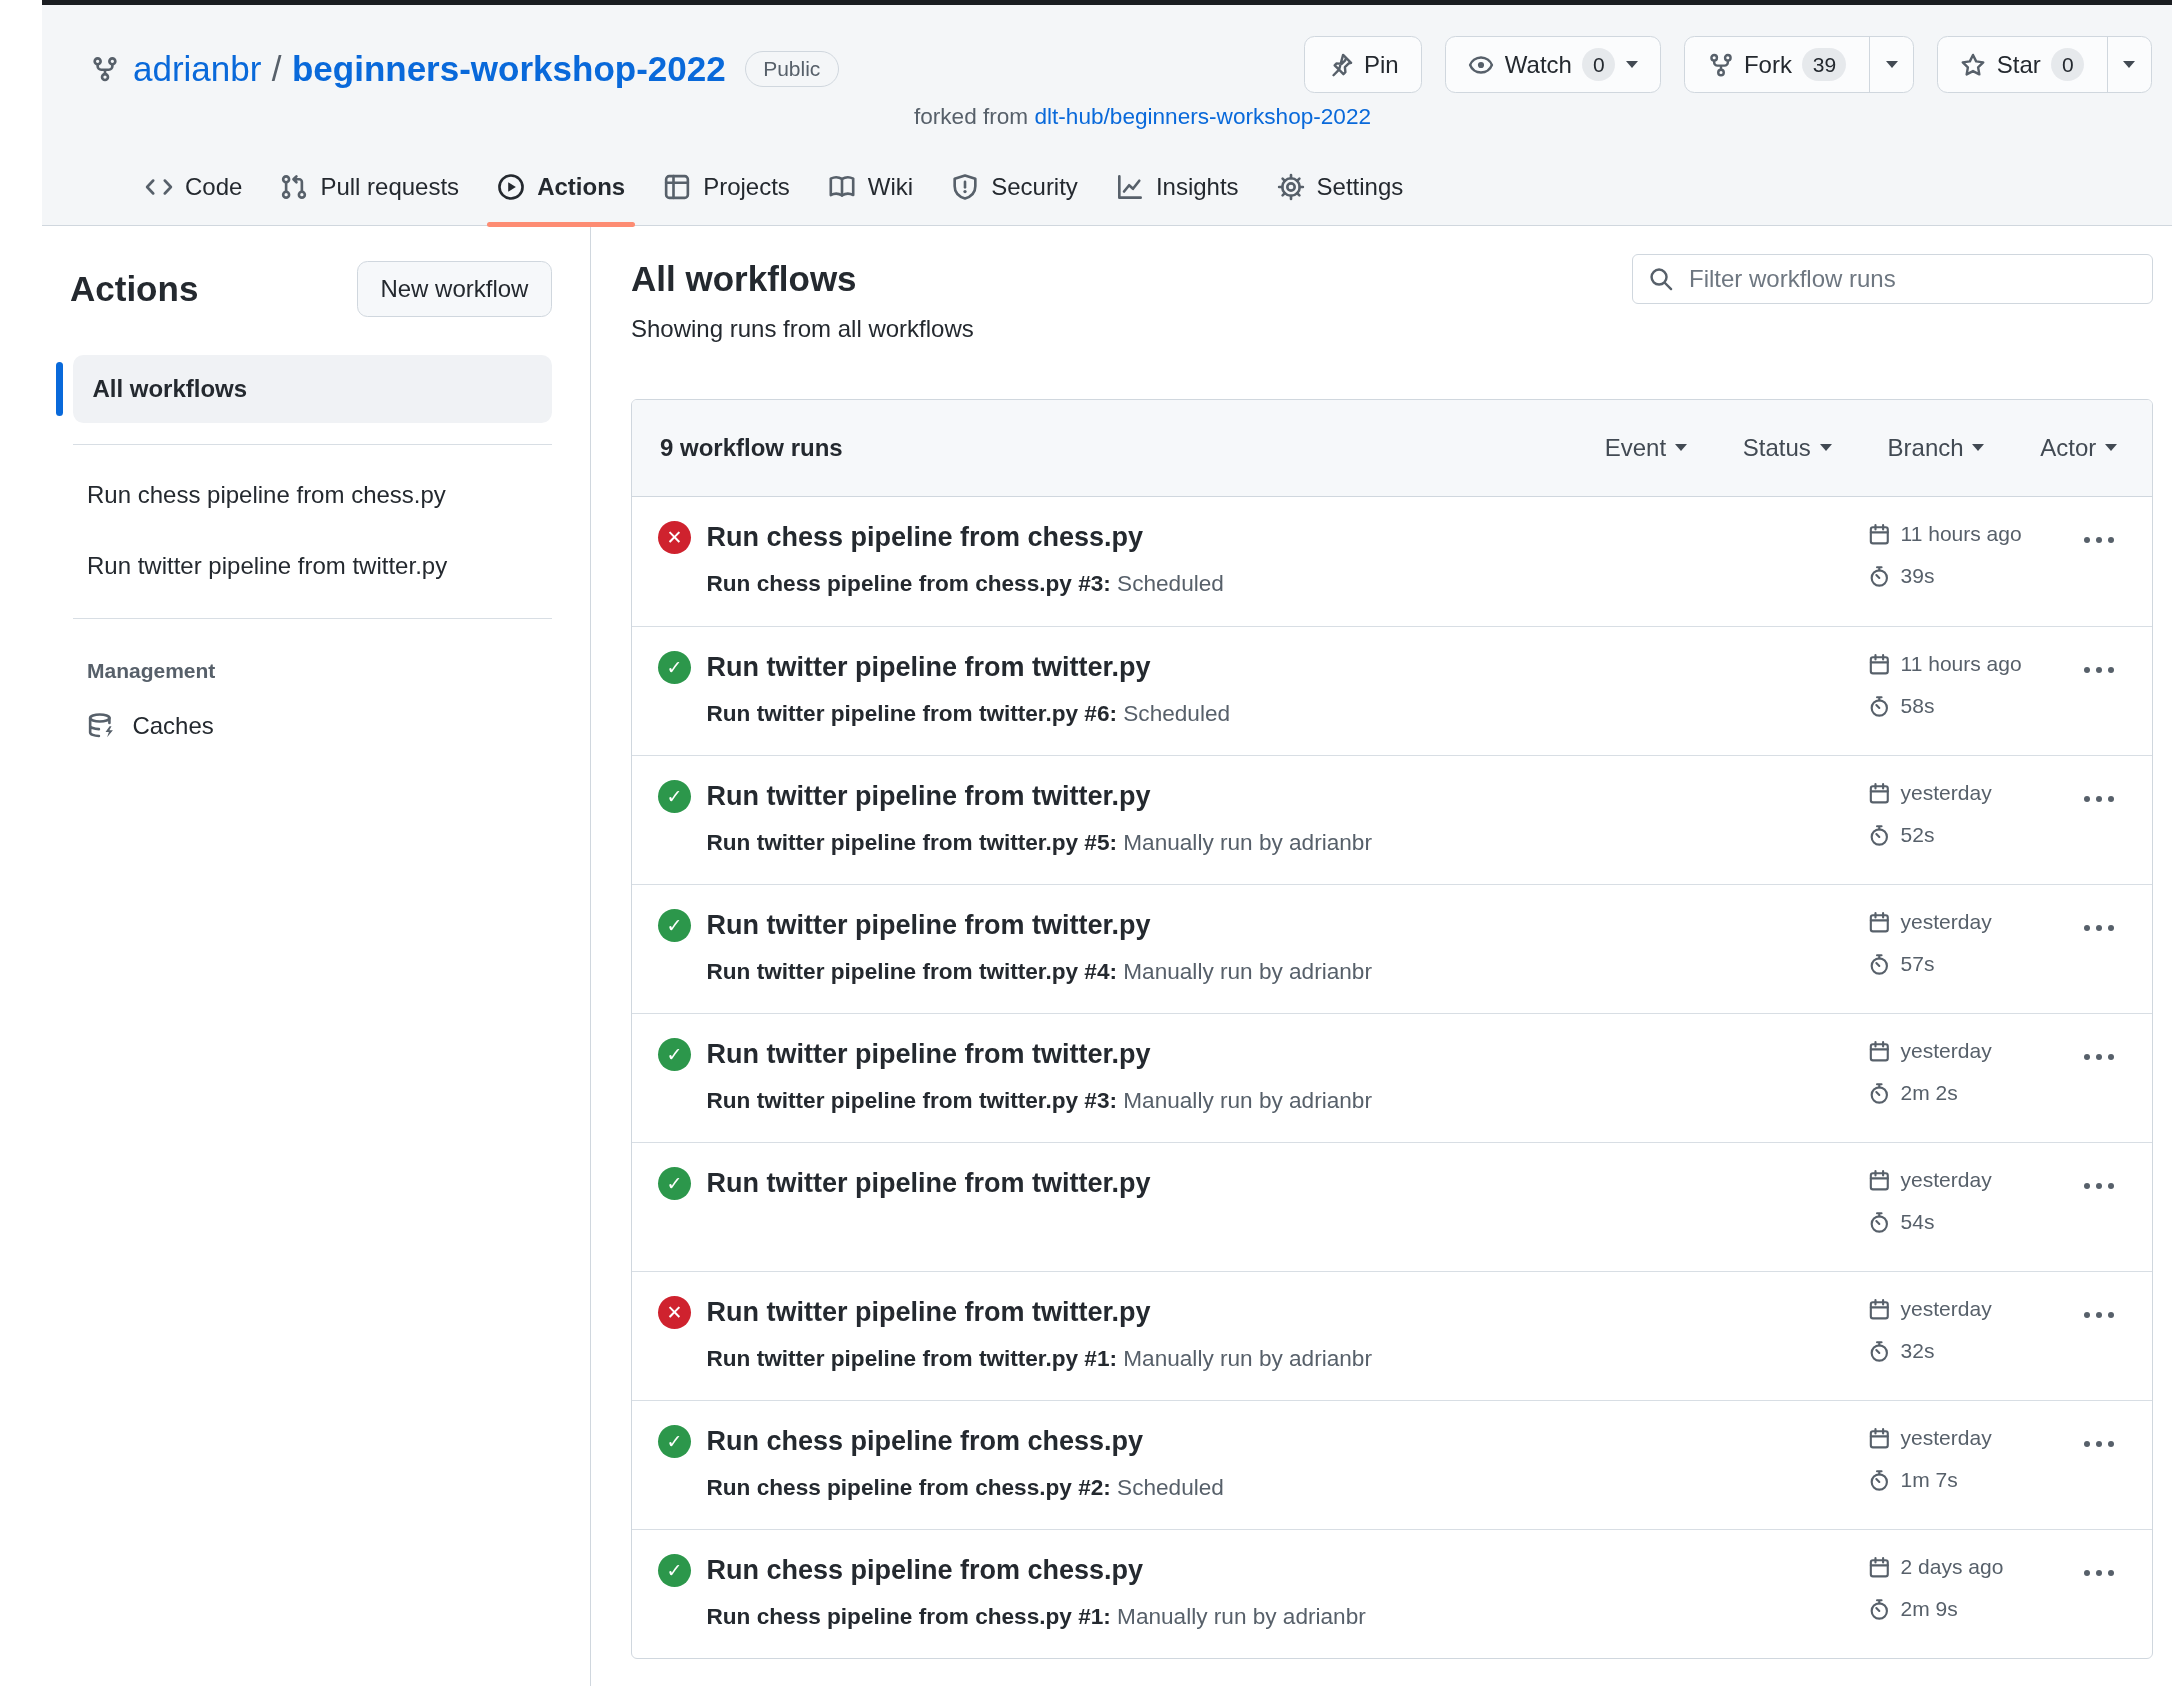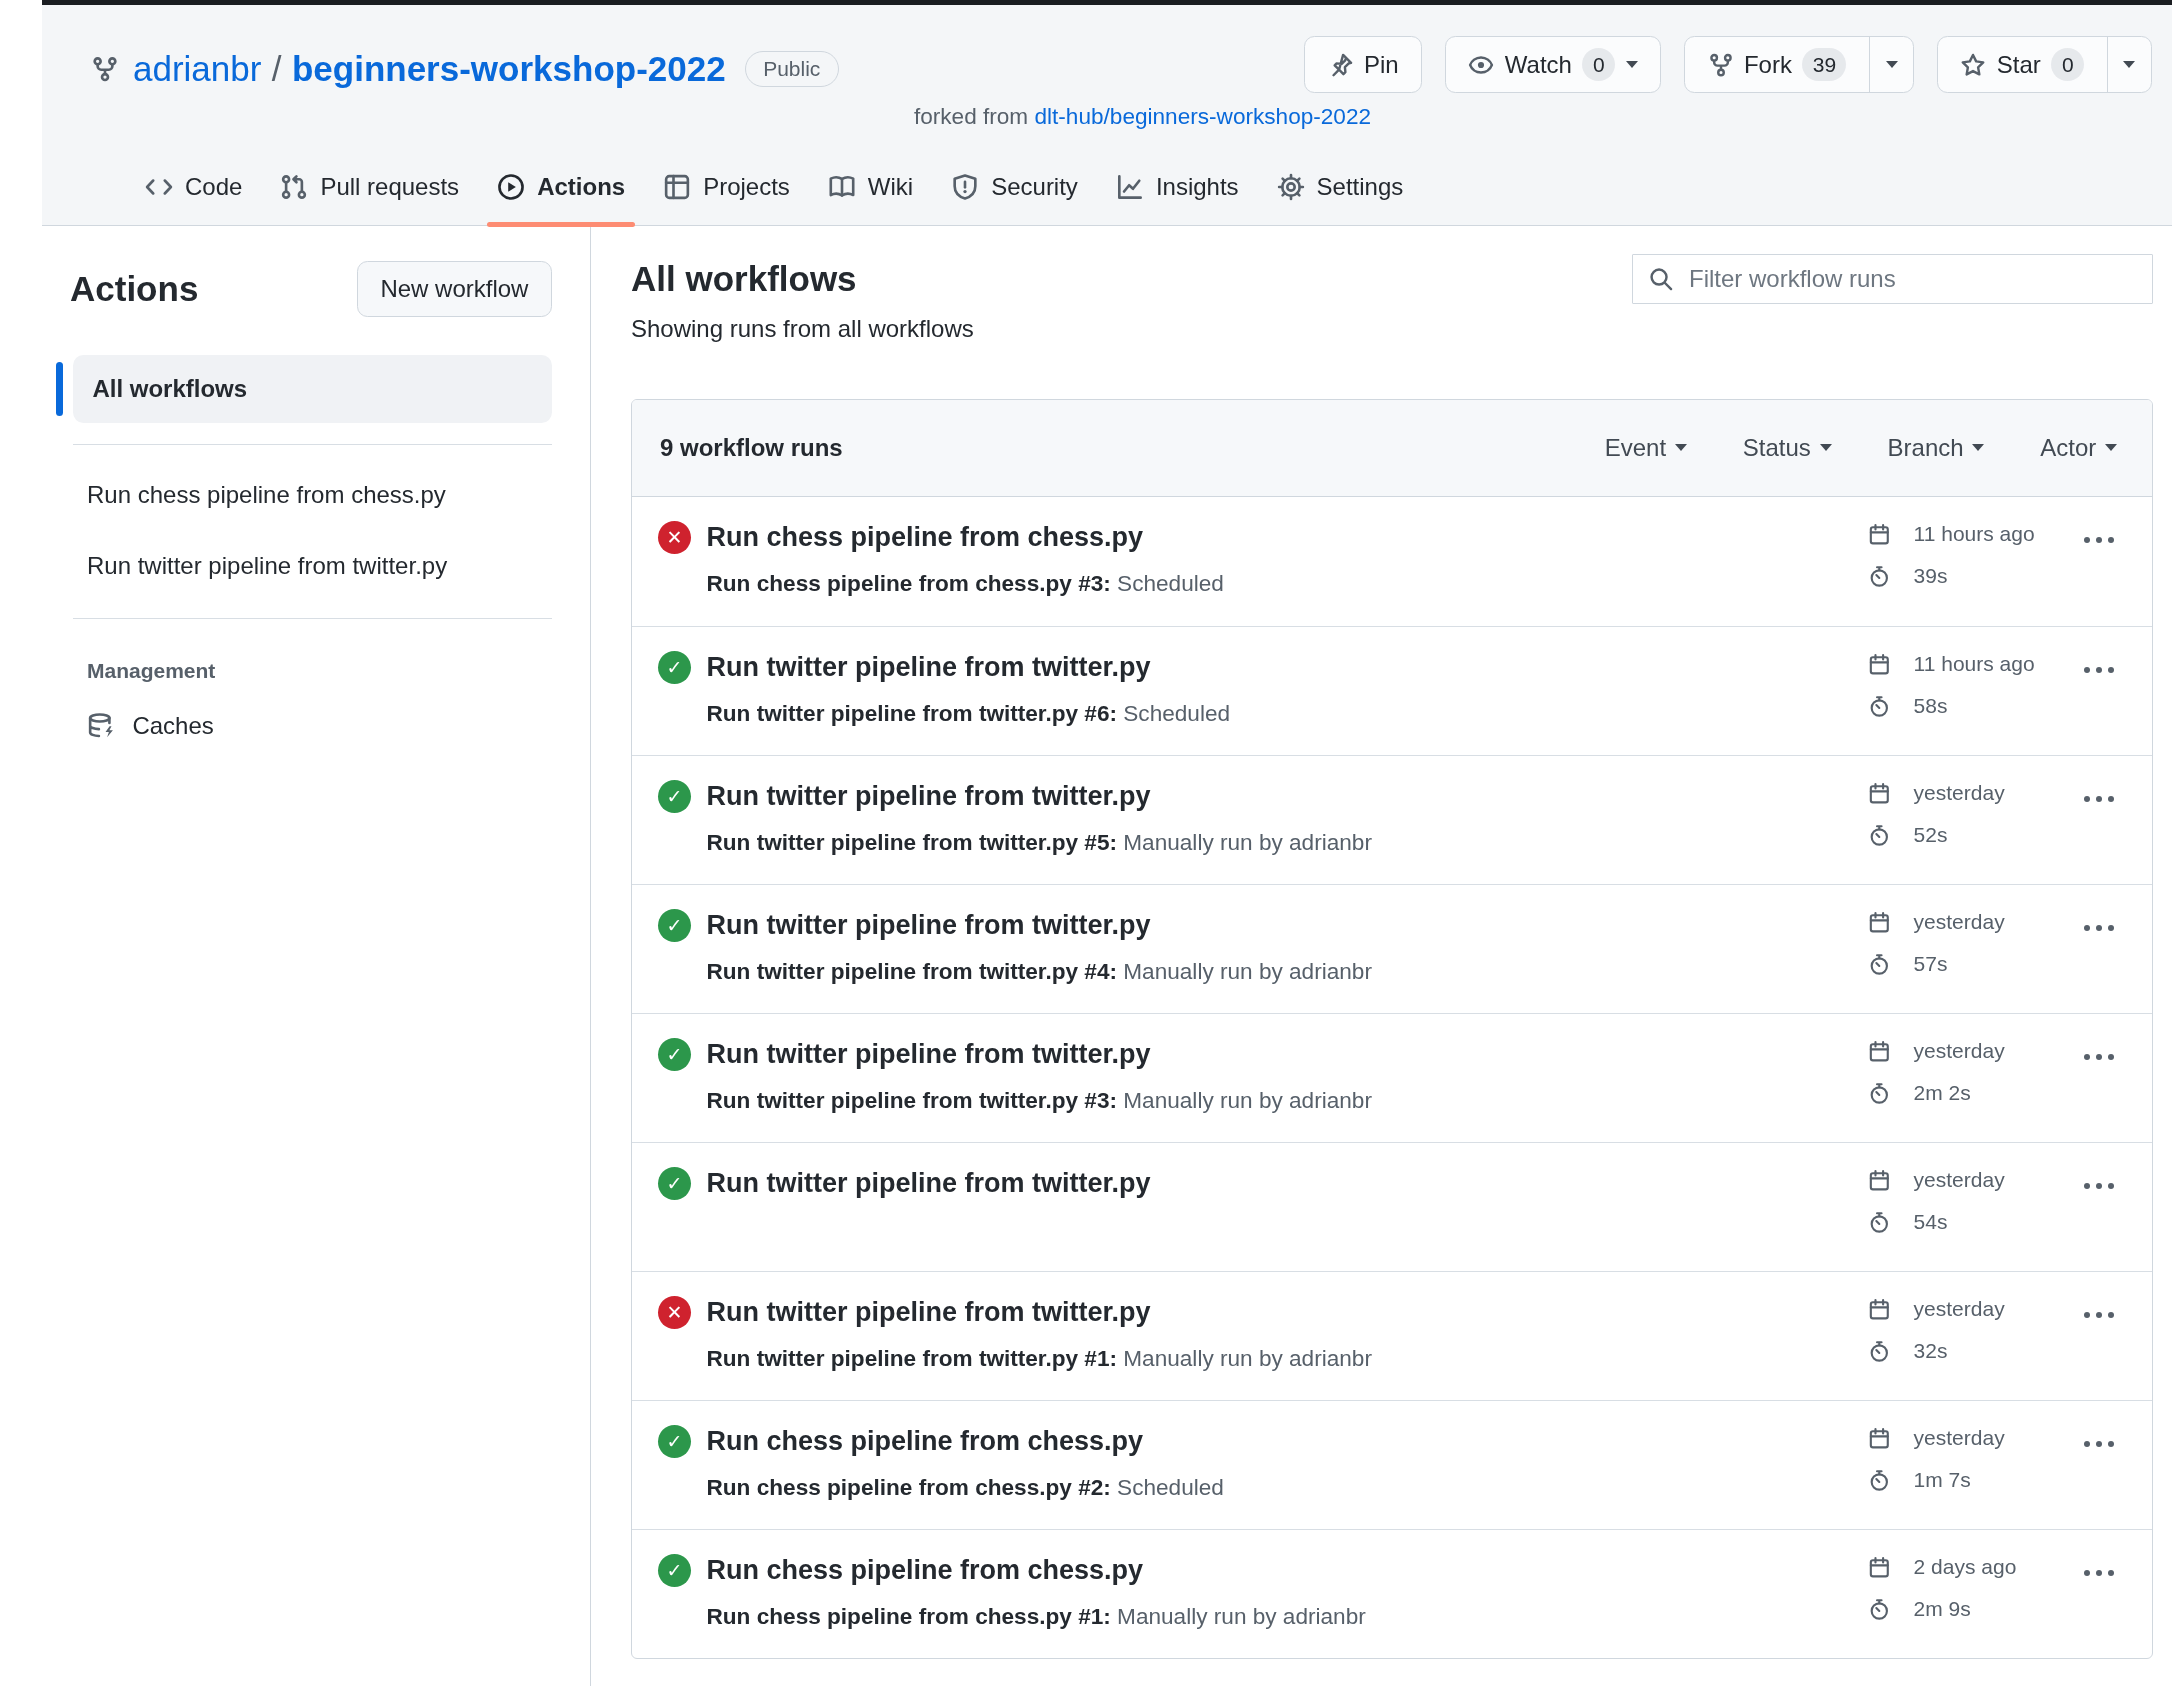--- a/index.html
+++ b/index.html
@@ -52,21 +52,21 @@
   .mgmt-label { margin-top:40px; padding-left:31px; font-size:21px; font-weight:600; color:#57606a; }
   .caches-item { margin-top:29.5px; padding-left:31px; display:flex; align-items:center; gap:17.4px; font-size:24px; color:#24292f; cursor:pointer; }
   .caches-item svg { width:28px; height:28px; display:block; }
 
   
   .main { flex:1; padding:28px 20px 0 40px; }
   .main-head { display:flex; justify-content:space-between; align-items:flex-start; }
   .main-title { font-size:35px; font-weight:600; margin-top:5.2px; }
   .main-subtitle { font-size:24px; margin-top:15.6px; color:#24292f; }
   .filter-wrap { position:relative; width:521px; }
-  .filter-input { width:521px; height:50px; border:1.7px solid #d0d7de; border-radius:1px; background:#fff; font-size:24px; font-family:inherit; color:#24292f; padding:0 14px 0 56px; outline:none; }
+  .filter-input { width:521px; height:50px; border:1.7px solid #d0d7de; border-radius:6px; background:#fff; font-size:24px; font-family:inherit; color:#24292f; padding:0 14px 0 56px; outline:none; }
   .filter-input::placeholder { color:#6e7781; }
   .filter-search-icon { position:absolute; left:15.6px; top:12px; }
   .filter-search-icon svg { width:26px; height:26px; display:block; }
 
   .runs-card { margin-top:56px; border:1.7px solid #d0d7de; border-radius:6px; overflow:hidden; }
   .runs-card-header { background:#f6f8fa; border-bottom:1.7px solid #d0d7de; height:97px; display:flex; align-items:center; justify-content:space-between; padding:0 35px 0 28px; }
   .runs-count { font-size:24px; font-weight:600; }
   .runs-filters { display:flex; gap:56px; }
   .runs-filter { display:flex; align-items:center; gap:8.7px; font-size:24px; color:#424a53; cursor:pointer; }
 
@@ -76,21 +76,21 @@
   .status-icon { width:33px; height:33px; border-radius:50%; flex:none; margin-top:1.7px; display:flex; align-items:center; justify-content:center; color:#fff; font-size:19px; font-weight:700; }
   .status-icon.success { background:#2c974b; }
   .status-icon.failure { background:#cf222e; }
   .run-text { margin-left:3.5px; }
   .run-title { font-size:27px; font-weight:600; line-height:35px; color:#24292f; cursor:pointer; }
   .run-sub { margin-top:14px; font-size:22.6px; line-height:29.5px; }
   .run-ref { font-weight:600; color:#24292f; cursor:pointer; }
   .run-event { color:#57606a; }
   .run-right { display:flex; align-items:flex-start; gap:38px; width:249px; flex:none; }
   .time-block { width:176px; }
-  .time-line { display:flex; align-items:center; gap:23px; color:#57606a; font-size:21px; height:29.5px; }
+  .time-line { display:flex; align-items:center; gap:10px; color:#57606a; font-size:21px; height:29.5px; }
   .time-line + .time-line { margin-top:12px; }
   .time-line svg { width:22.6px; height:22.6px; flex:none; display:block; }
   .kebab { display:flex; gap:6px; margin-top:12px; cursor:pointer; padding:5.2px 1.7px; }
   .kebab i { width:6px; height:6px; border-radius:50%; background:#57606a; }
 
   .ico { stroke:#57606a; fill:none; stroke-width:1.5; stroke-linecap:round; stroke-linejoin:round; }
   .tab.active .ico { stroke:#24292f; }
   .ico-fill { fill:#57606a; stroke:none; }
 </style>
 </head>

